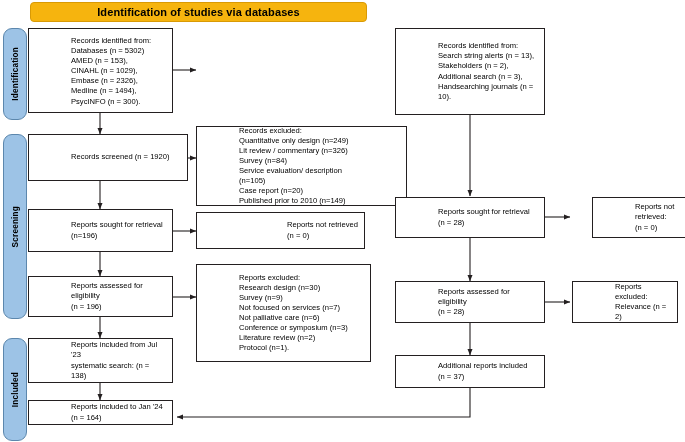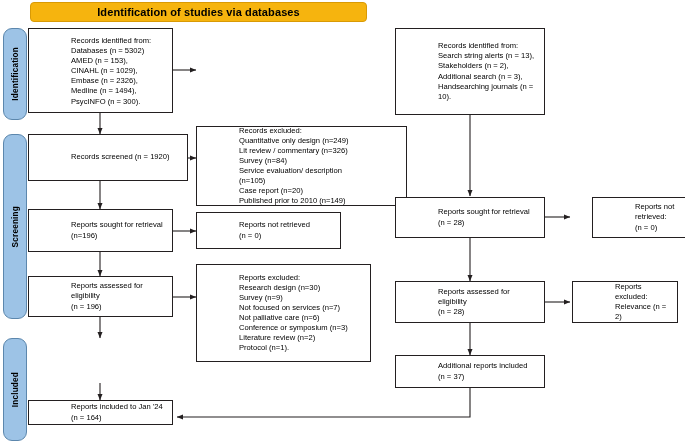--- a/index.html
+++ b/index.html
@@ -163,41 +163,45 @@
 (n=105)
 Case report (n=20)
 Published prior to 2010 (n=149)</div>
   </div>
 
   <div class="box" style="left:28px; top:209px; width:145px; height:43px;">
     <div class="txt">Reports sought for retrieval
 (n=196)</div>
   </div>
 
-  <div class="box" style="left:196px; top:212px; width:145px; height:37px;">
+  <div class="box" style="left:196px; top:212px; width:169px; height:37px;justify-content:flex-end;">
     <div class="txt">Reports not retrieved
 (n = 0)</div>
   </div>
 
   <div class="box" style="left:28px; top:276px; width:145px; height:41px;">
     <div class="txt">Reports assessed for eligibility
 (n = 196)</div>
   </div>
 
   <div class="box" style="left:196px; top:264px; width:175px; height:98px;">
     <div class="txt">Reports excluded:
 Research design (n=30)
 Survey (n=9)
 Not focused on services (n=7)
 Not palliative care (n=6)
 Conference or symposium (n=3)
 Literature review (n=2)
 Protocol (n=1).</div>
   </div>
 
+  <div class="box" style="left:28px; top:338px; width:145px; height:45px;">
+    <div class="txt">Reports included from Jul '23
+systematic search: (n = 138)</div>
+  </div>
 
   <div class="box" style="left:28px; top:400px; width:145px; height:25px;">
     <div class="txt">Reports included to Jan '24
 (n = 164)</div>
   </div>
 
   <div class="box" style="left:395px; top:28px; width:150px; height:87px;">
     <div class="txt">Records identified from:
 Search string alerts (n = 13),
 Stakeholders (n = 2),

